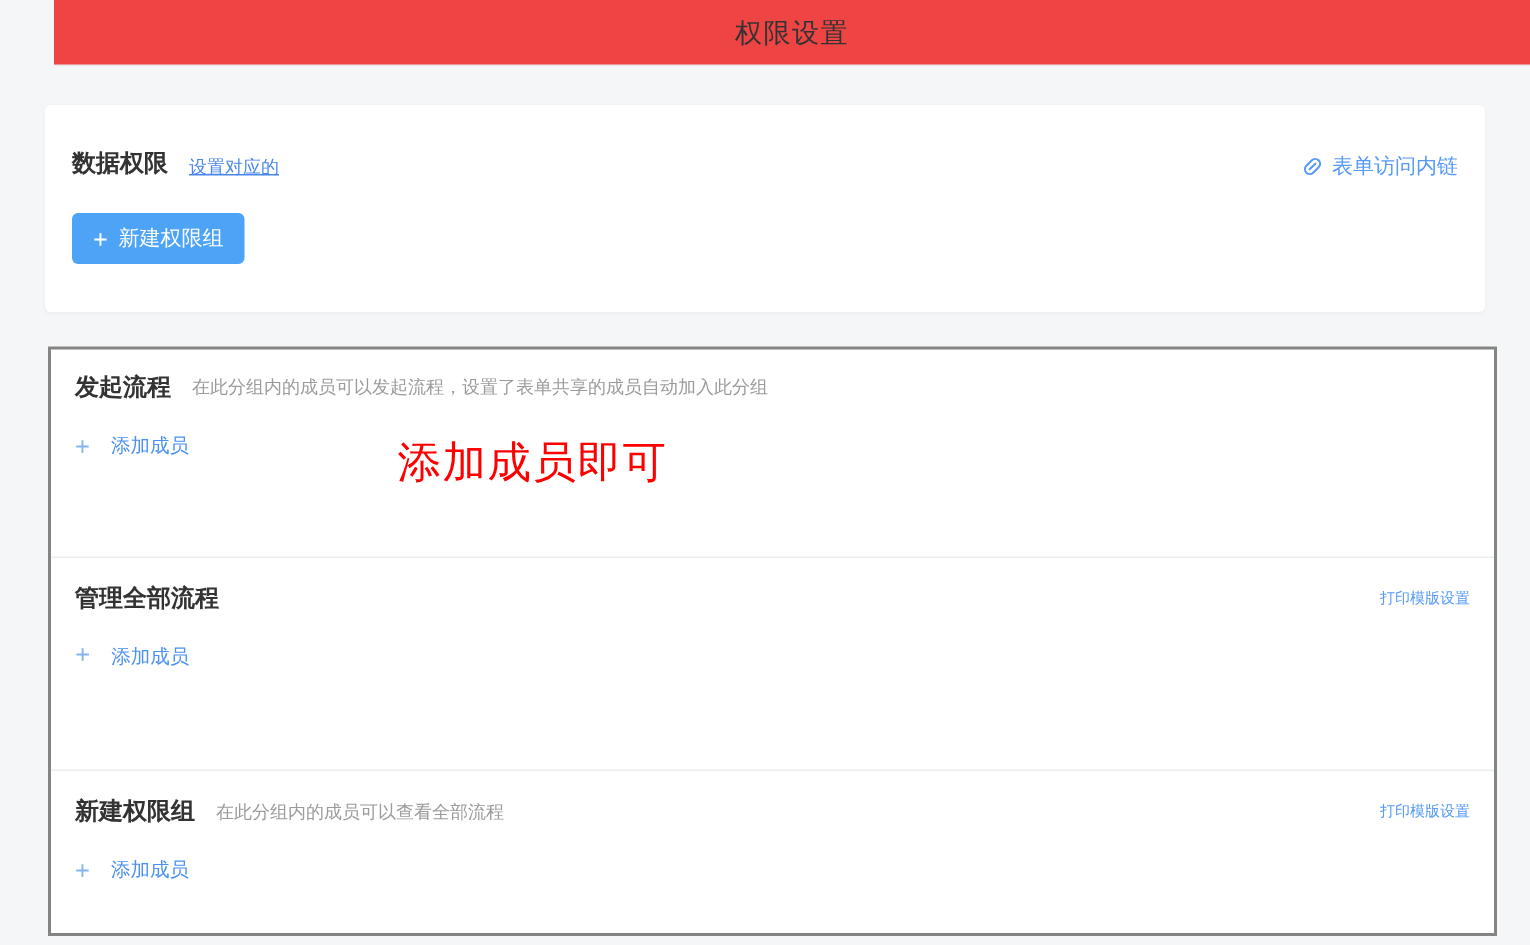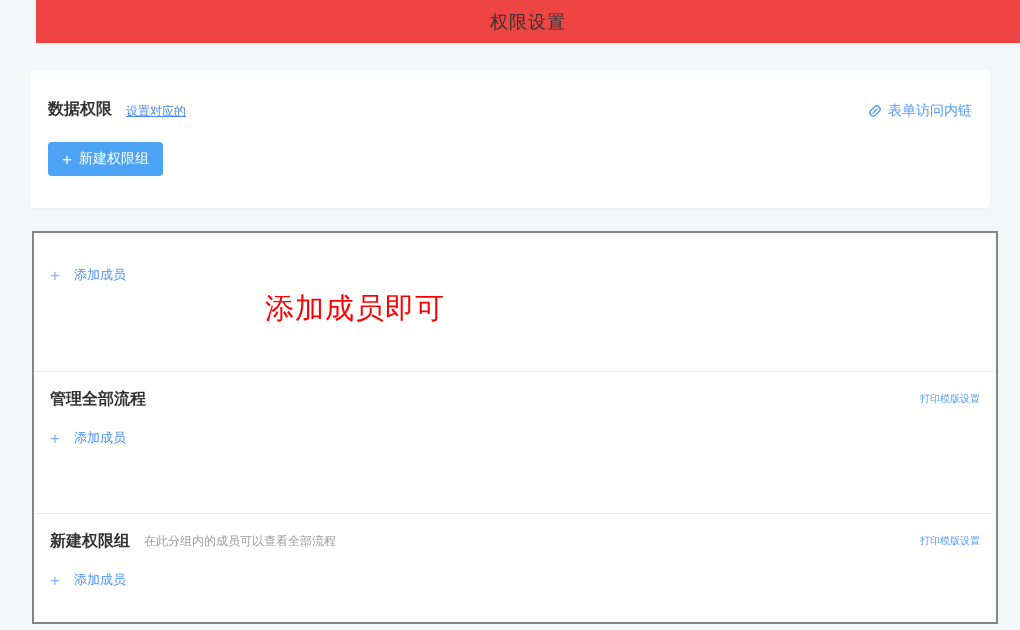--- a/index.html
+++ b/index.html
@@ -91,21 +91,21 @@
     background: #ffffff;
     border: 2px solid #848484;
     display: flex;
     flex-direction: column;
   }
   .group {
     position: relative;
     padding: 14px 16px 0 16px;
   }
   .group-1 { height: 139px; border-bottom: 1px solid #ebedf0; }
-  .group-2 { height: 142px; border-bottom: 1px solid #ebedf0; padding-top: 16px; }
+  .group-2 { height: 142px; border-bottom: 1px solid #ebedf0; padding-top: 16px; font-family: Liberation Mono, monospace; }
   .group-3 { flex: 1; padding-top: 16px; }
   .group-head {
     display: flex;
     align-items: center;
     height: 22px;
   }
   .group-title {
     font-size: 16px;
     font-weight: bold;
     color: #333;
@@ -173,20 +173,24 @@
     </div>
     <button class="primary-btn">
       <span class="plus">+</span>
       <span>新建权限组</span>
     </button>
   </section>
 
   <section class="groups-box">
 
     <div class="group group-1">
+      <div class="group-head">
+        <span class="group-title">发起流程</span>
+        <span class="group-desc">在此分组内的成员可以发起流程，设置了表单共享的成员自动加入此分组</span>
+      </div>
       <a class="add-member">
         <span class="plus">+</span>
         <span>添加成员</span>
       </a>
       <div class="annotation">添加成员即可</div>
     </div>
 
     <div class="group group-2">
       <div class="group-head">
         <span class="group-title">管理全部流程</span>

